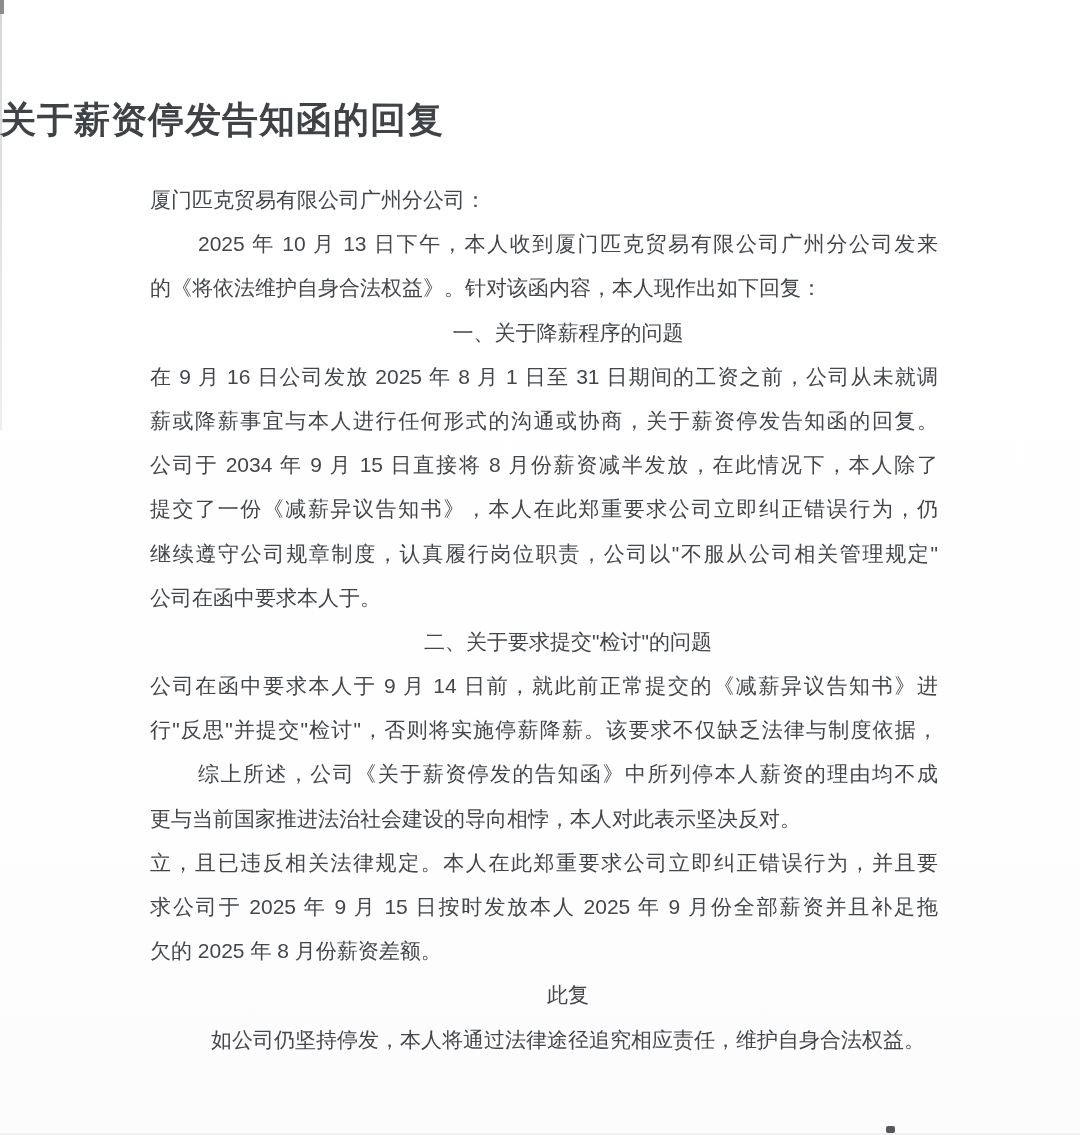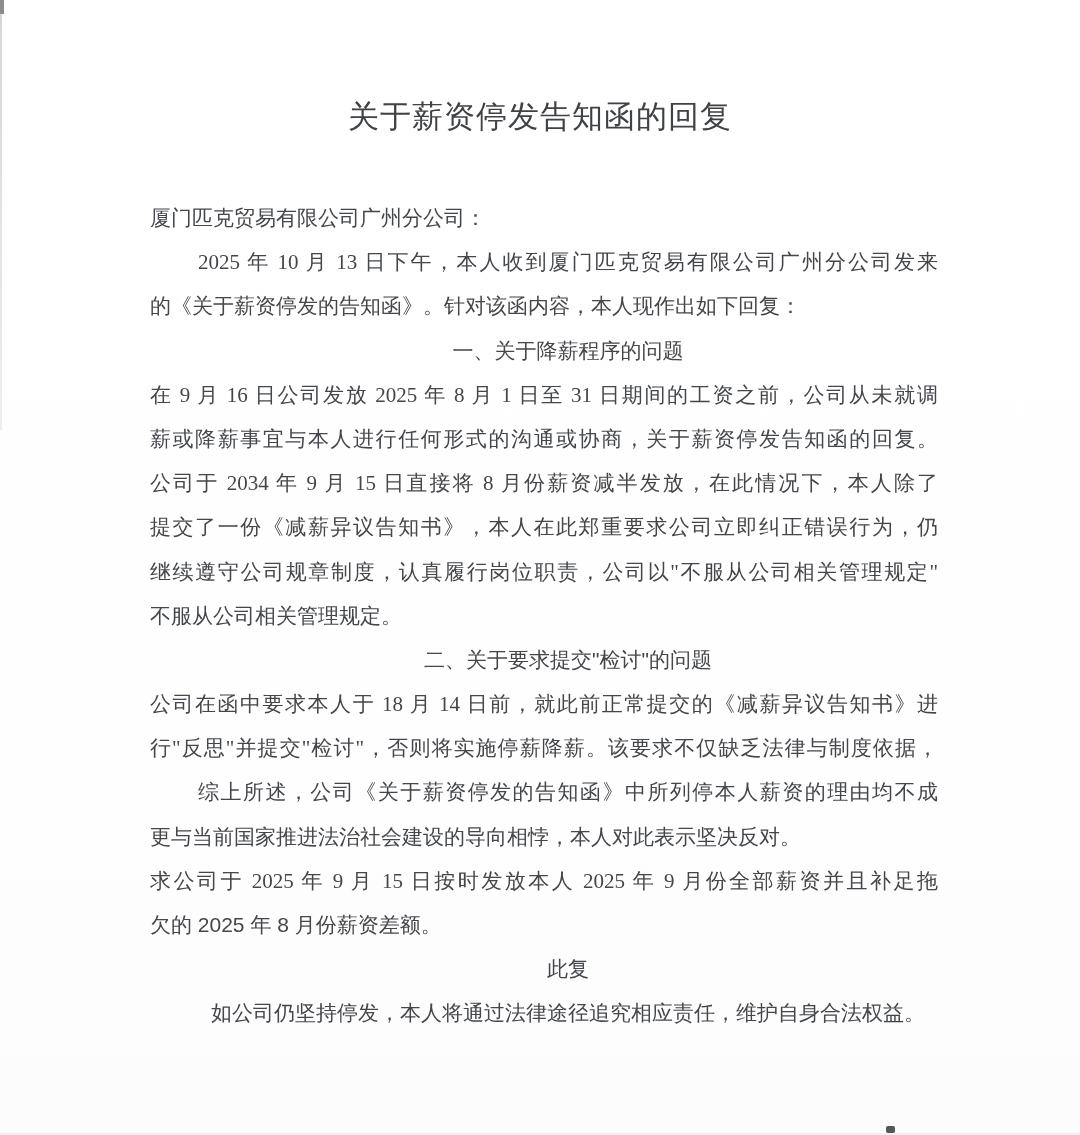--- a/index.html
+++ b/index.html
@@ -13,47 +13,46 @@
     height: 1135px;
     background: linear-gradient(180deg, #ffffff 0%, #fefefe 70%, #fcfcfd 100%);
     overflow: hidden;
     font-family: "Liberation Sans", sans-serif;
   }
   .doc-title {
     position: absolute;
     top: 96px;
     left: 0;
     width: 100%;
-    text-align: center;
-    font-size: 31px;
-    font-weight: normal;
+    text-align: left;
+    font-size: 36px;
+    font-weight: bold;
     color: #3f4246;
     letter-spacing: 1px;
   }
   .letter-body {
     position: absolute;
-    top: 196px;
+    top: 178px;
     left: 150px;
     width: 788px;
   }
   .line {
     height: 44.2px;
     line-height: 44.2px;
     font-size: 21px;
     color: #43464a;
     text-align: left;
   }
   .line.ind {
     padding-left: 48px;
     text-align: center;
   }
   .line.just {
     text-align: justify;
     text-align-last: justify;
-    font-family: Liberation Serif, serif;
   }
   
   .edge-line-left {
     position: absolute;
     left: 0; top: 0;
     width: 2px; height: 430px;
     background: linear-gradient(180deg, #d4d6d9, #eceef0);
   }
   .corner-mark {
     position: absolute;
@@ -80,33 +79,34 @@
 
 <div class="page">
   <div class="edge-line-left"></div>
   <div class="corner-mark"></div>
 
   <div class="doc-title">关于薪资停发告知函的回复</div>
 
   <div class="letter-body">
       <div class="line">厦门匹克贸易有限公司广州分公司：</div>
       <div class="line ind just">2025 年 10 月 13 日下午，本人收到厦门匹克贸易有限公司广州分公司发来</div>
-      <div class="line">的《关于薪资停发的告知函》。针对该函内容，本人现作出如下回复：</div>
+      <div class="line">的《将依法维护自身合法权益》。针对该函内容，本人现作出如下回复：</div>
       <div class="line ind">一、关于降薪程序的问题</div>
       <div class="line just">在 9 月 16 日公司发放 2025 年 8 月 1 日至 31 日期间的工资之前，公司从未就调</div>
       <div class="line just">薪或降薪事宜与本人进行任何形式的沟通或协商，关于薪资停发告知函的回复。</div>
       <div class="line just">公司于 2034 年 9 月 15 日直接将 8 月份薪资减半发放，在此情况下，本人除了</div>
       <div class="line just">提交了一份《减薪异议告知书》，本人在此郑重要求公司立即纠正错误行为，仍</div>
       <div class="line just">继续遵守公司规章制度，认真履行岗位职责，公司以"不服从公司相关管理规定"</div>
-      <div class="line">不服从公司相关管理规定。</div>
+      <div class="line">公司在函中要求本人于。</div>
       <div class="line ind">二、关于要求提交"检讨"的问题</div>
-      <div class="line just">公司在函中要求本人于 18 月 14 日前，就此前正常提交的《减薪异议告知书》进</div>
+      <div class="line just">公司在函中要求本人于 9 月 14 日前，就此前正常提交的《减薪异议告知书》进</div>
       <div class="line just">行"反思"并提交"检讨"，否则将实施停薪降薪。该要求不仅缺乏法律与制度依据，</div>
       <div class="line ind just">综上所述，公司《关于薪资停发的告知函》中所列停本人薪资的理由均不成</div>
       <div class="line">更与当前国家推进法治社会建设的导向相悖，本人对此表示坚决反对。</div>
+      <div class="line just">立，且已违反相关法律规定。本人在此郑重要求公司立即纠正错误行为，并且要</div>
       <div class="line just">求公司于 2025 年 9 月 15 日按时发放本人 2025 年 9 月份全部薪资并且补足拖</div>
       <div class="line">欠的 2025 年 8 月份薪资差额。</div>
       <div class="line ind">此复</div>
       <div class="line ind">如公司仍坚持停发，本人将通过法律途径追究相应责任，维护自身合法权益。</div>
     </div>
 
   <div class="bottom-speck"></div>
   <div class="edge-line-bottom"></div>
 </div>
 

